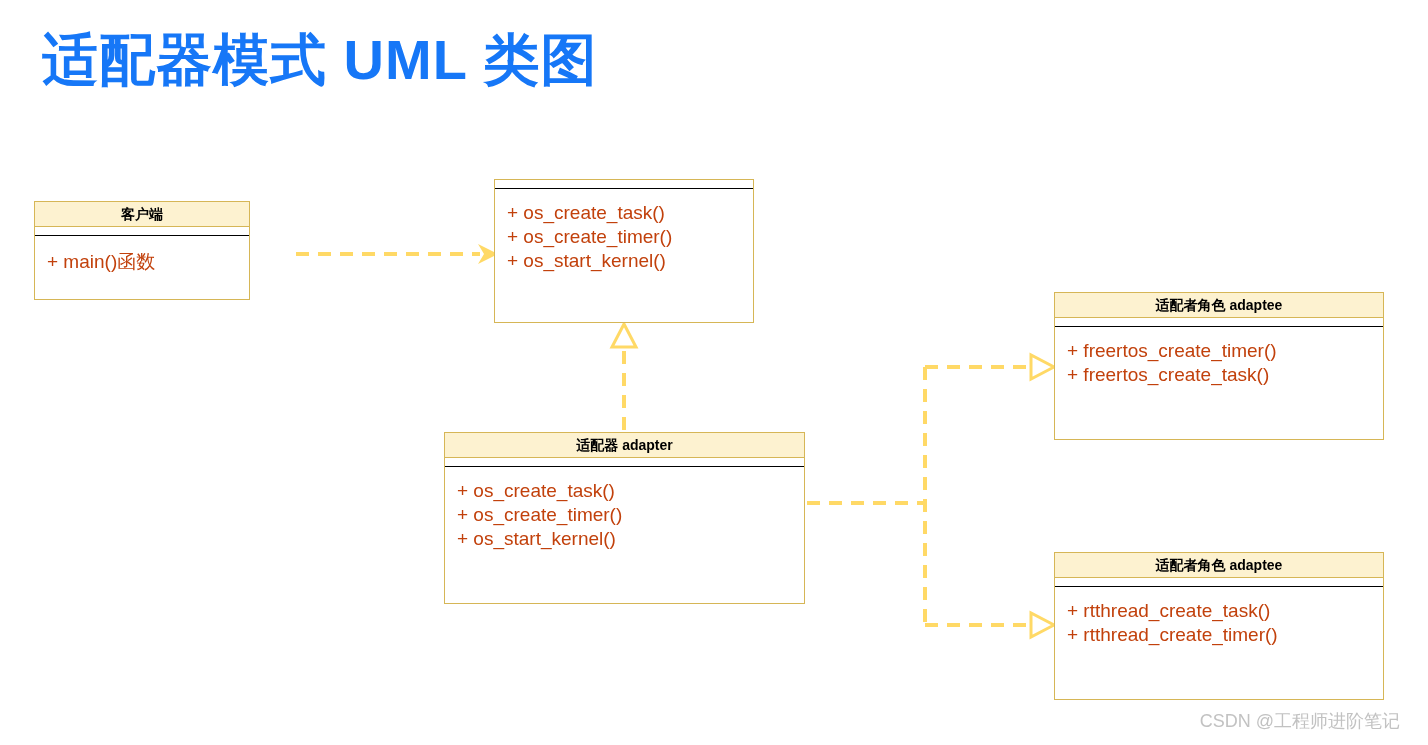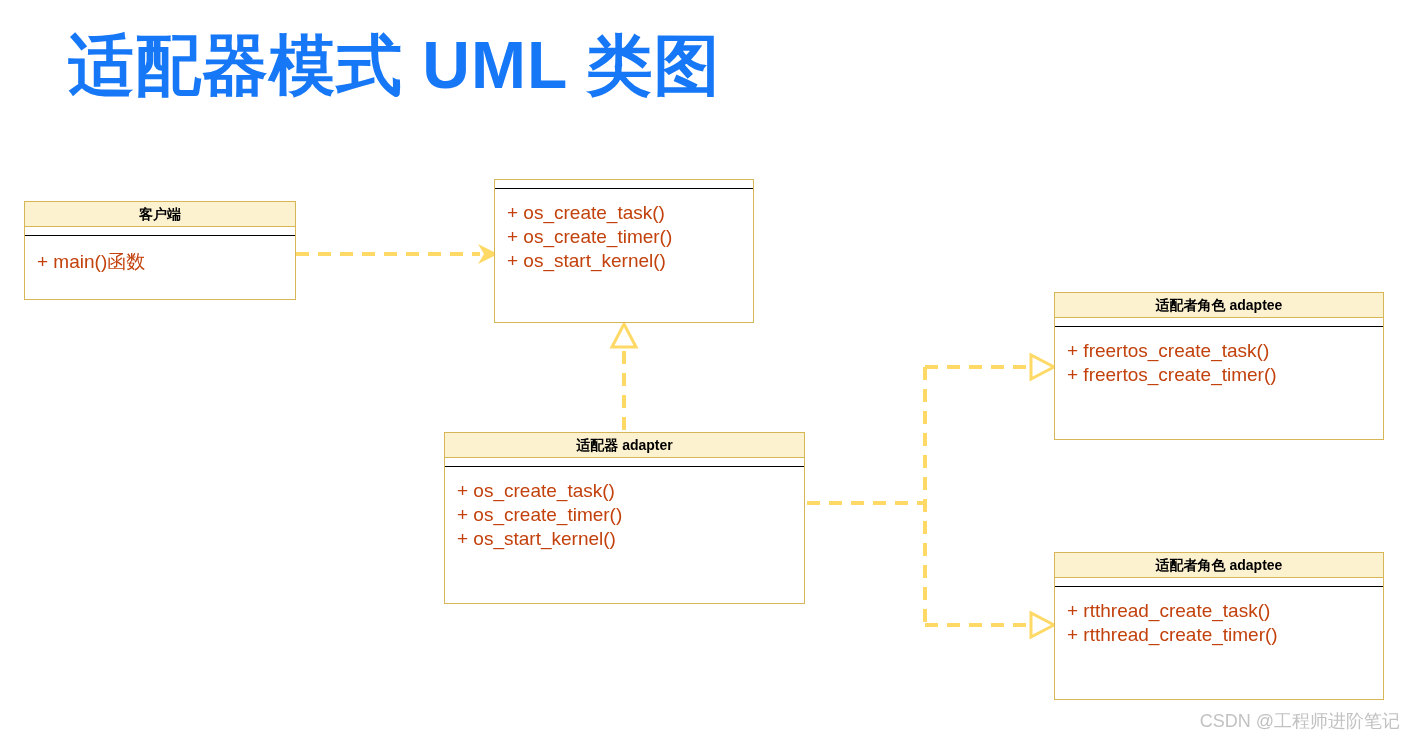--- a/index.html
+++ b/index.html
@@ -13,27 +13,26 @@
     position: relative;
     overflow: hidden;
     font-family: "Liberation Sans", "DejaVu Sans", sans-serif;
   }
 
   
   #page-title {
     position: absolute;
     left: 42px;
     top: 28px;
-    font-size: 66px;
+    font-size: 56px;
     font-weight: bold;
     color: #1677f7;
     letter-spacing: 1px;
     white-space: nowrap;
     line-height: 1.15;
-    margin-left: 26px;
   }
 
   
   .uml-box {
     position: absolute;
     box-sizing: border-box;
     border: 1px solid #d6b656;
     background: #ffffff;
   }
   .uml-header {
@@ -61,21 +60,21 @@
     background: #ffffff;
   }
   .uml-methods .m {
     font-size: 19px;
     color: #c2410c;
     line-height: 24px;
     white-space: nowrap;
   }
 
   
-  #box-client      { left: 24px;   top: 201px; width: 272px; height: 99px; }
+  #box-client      { left: 34px;   top: 201px; width: 216px; height: 99px; }
   #box-client .uml-methods { padding-top: 14px; }
   #box-target      { left: 494px;  top: 179px; width: 260px; height: 144px; }
   #box-adapter     { left: 444px;  top: 432px; width: 361px; height: 172px; }
   #box-adaptee-1   { left: 1054px; top: 292px; width: 330px; height: 148px; }
   #box-adaptee-2   { left: 1054px; top: 552px; width: 330px; height: 148px; }
 
   
   #connectors {
     position: absolute;
     left: 0;
@@ -153,22 +152,22 @@
     <div class="m">+ os_create_task()</div>
     <div class="m">+ os_create_timer()</div>
     <div class="m">+ os_start_kernel()</div>
   </div>
 </div>
 
 <div class="uml-box" id="box-adaptee-1">
   <div class="uml-header">适配者角色 adaptee</div>
   <div class="uml-attrs"></div>
   <div class="uml-methods">
+    <div class="m">+ freertos_create_timer()</div>
     <div class="m">+ freertos_create_task()</div>
-    <div class="m">+ freertos_create_timer()</div>
   </div>
 </div>
 
 <div class="uml-box" id="box-adaptee-2">
   <div class="uml-header">适配者角色 adaptee</div>
   <div class="uml-attrs"></div>
   <div class="uml-methods">
     <div class="m">+ rtthread_create_task()</div>
     <div class="m">+ rtthread_create_timer()</div>
   </div>

